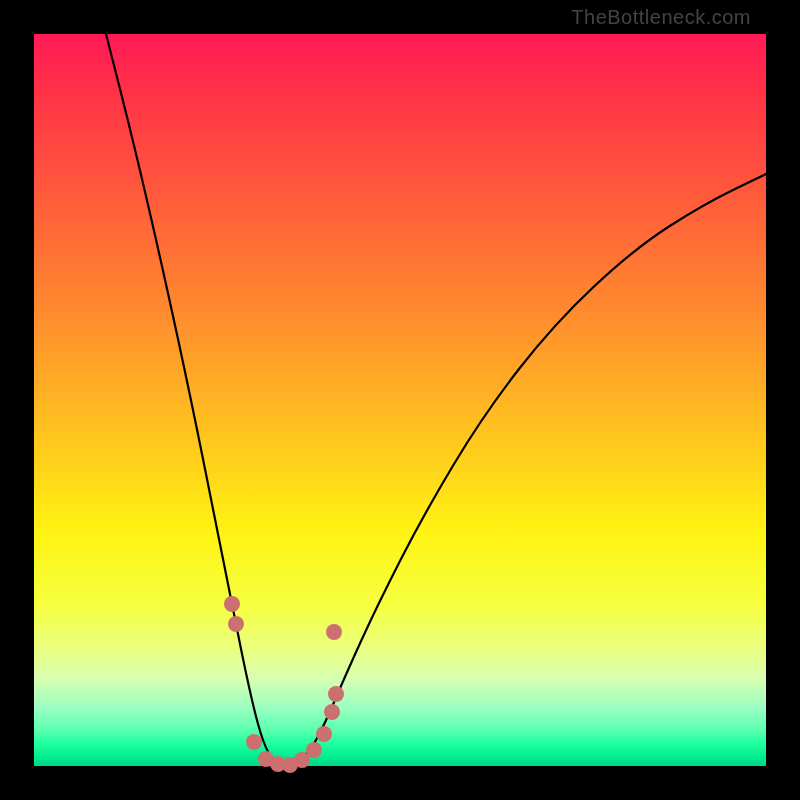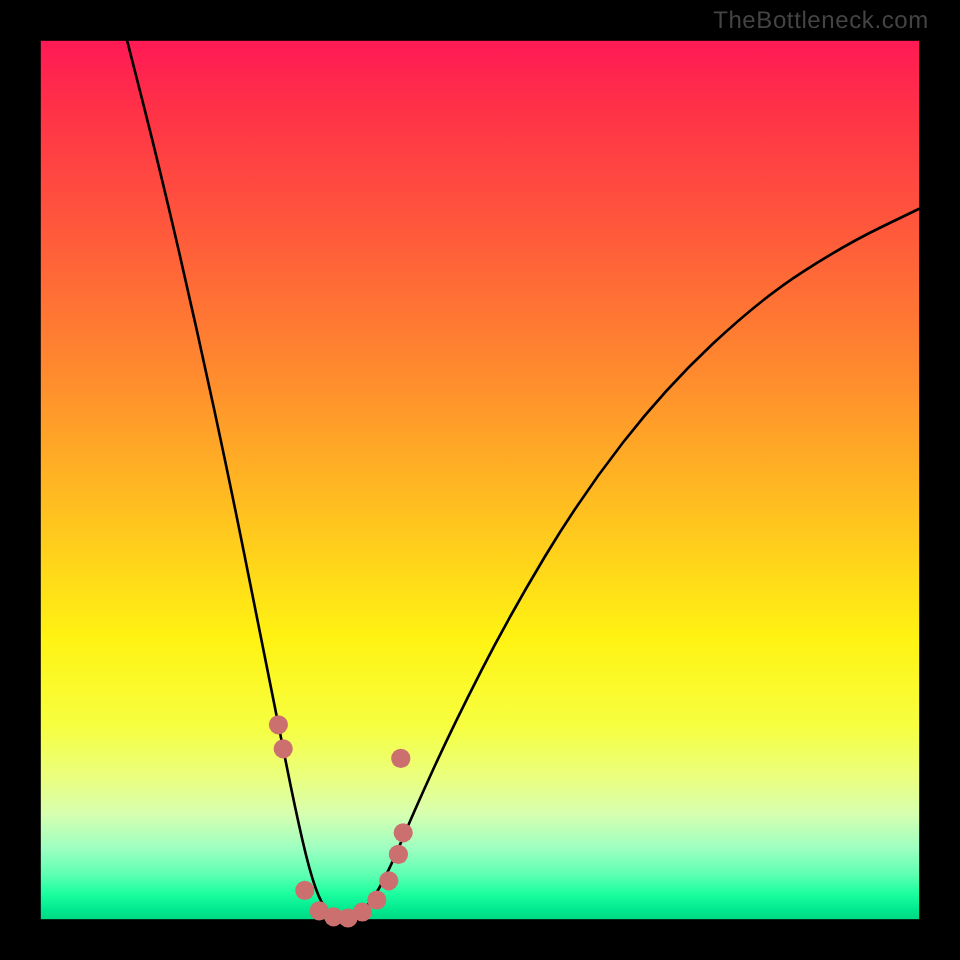--- a/index.html
+++ b/index.html
@@ -8,21 +8,20 @@
     width: 800px;
     height: 800px;
     background: #000;
     font-family: Arial, Helvetica, sans-serif;
     overflow: hidden;
   }
   .stage {
     position: relative;
     width: 765px;
     height: 800px;
-    padding-left: 23px;
   }
   .watermark {
     position: absolute;
     top: 6px;
     right: 14px;
     color: #444;
     font-size: 20px;
     font-weight: 500;
     letter-spacing: 0.5px;
     user-select: none;

